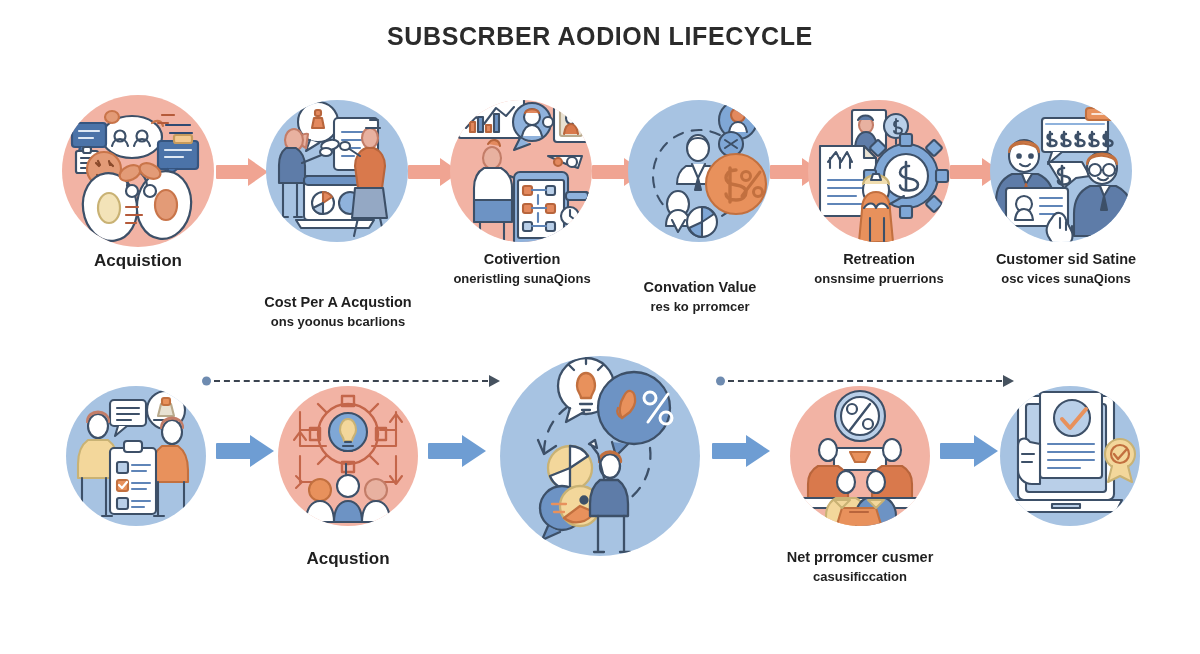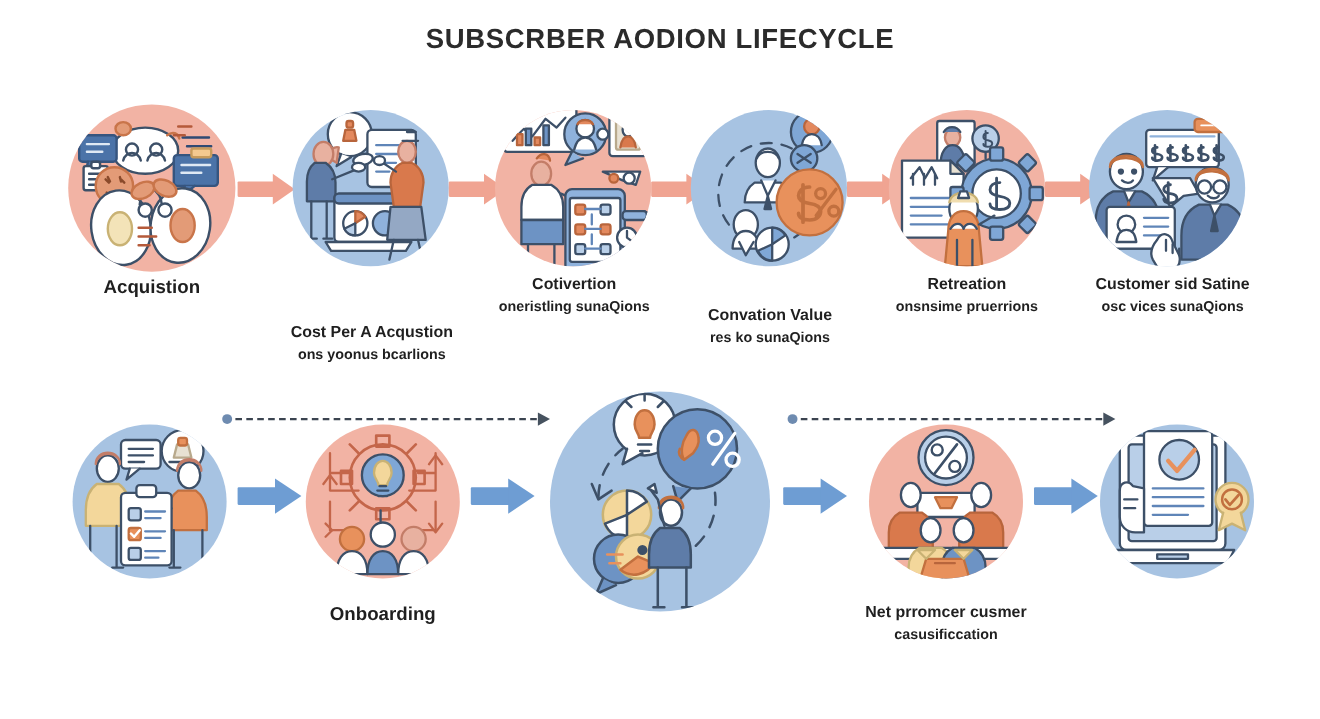--- a/index.html
+++ b/index.html
@@ -248,21 +248,21 @@
           <path d="M38 126c0-10 5-16 12-16s12 6 12 16z" fill="#ffffff"></path>
           <path d="M44 120l6 12 7-12" fill="#ffffff"></path>
           <circle cx="74" cy="122" r="15" fill="#ffffff" stroke="#3d5068"></circle>
           <path d="M74 122V107a15 15 0 0 1 12 7z" fill="#7FA7D6" stroke="#3d5068"></path>
           <path d="M74 122l-13 6a15 15 0 0 0 13 9z" fill="#7FA7D6" stroke="#3d5068"></path>
         </g>
       </svg>
     </div>
     <div class="lbl" style="left:618px;top:250px;width:164px;margin-top:28px;">
       <span class="t1">Convation Value</span>
-      <span class="t2">res ko sunaQions</span>
+      <span class="t2">res ko prromcer</span>
     </div>
   </div>
 
   <div class="arrow a-salmon" style="left:770px;top:158px;width:52px;height:28px;">
     <div class="bar" style="width:34px;"></div>
       <div class="head"></div>
   </div>
 
   <div class="node">
     <div class="circ c-salmon" style="left:808px;top:100px;width:142px;height:142px;">
@@ -443,21 +443,21 @@
           <circle cx="42" cy="104" r="11" fill="#E8915C" stroke="#c2703f"></circle>
           <path d="M28 136c0-14 6-21 14-21s14 7 14 21z" fill="#ffffff" stroke="#3d5068"></path>
           <circle cx="70" cy="100" r="11" fill="#ffffff" stroke="#3d5068"></circle>
           <path d="M56 136c0-14 6-21 14-21s14 7 14 21z" fill="#6D93C4" stroke="#3d5068"></path>
           <circle cx="98" cy="104" r="11" fill="#E8B1A0" stroke="#c37d68"></circle>
           <path d="M84 136c0-14 6-21 14-21s14 7 14 21z" fill="#ffffff" stroke="#3d5068"></path>
         </g>
       </svg>
     </div>
     <div class="lbl big" style="left:258px;top:548px;width:180px;">
-      <span class="t1">Onboarding</span>
+      <span class="t1">Acqustion</span>
       <span class="t2"></span>
     </div>
   </div>
 
   <div class="arrow a-blue" style="left:428px;top:435px;width:58px;height:32px;">
     <div class="bar" style="width:38px;"></div>
       <div class="head"></div>
   </div>
 
   <div class="node">

